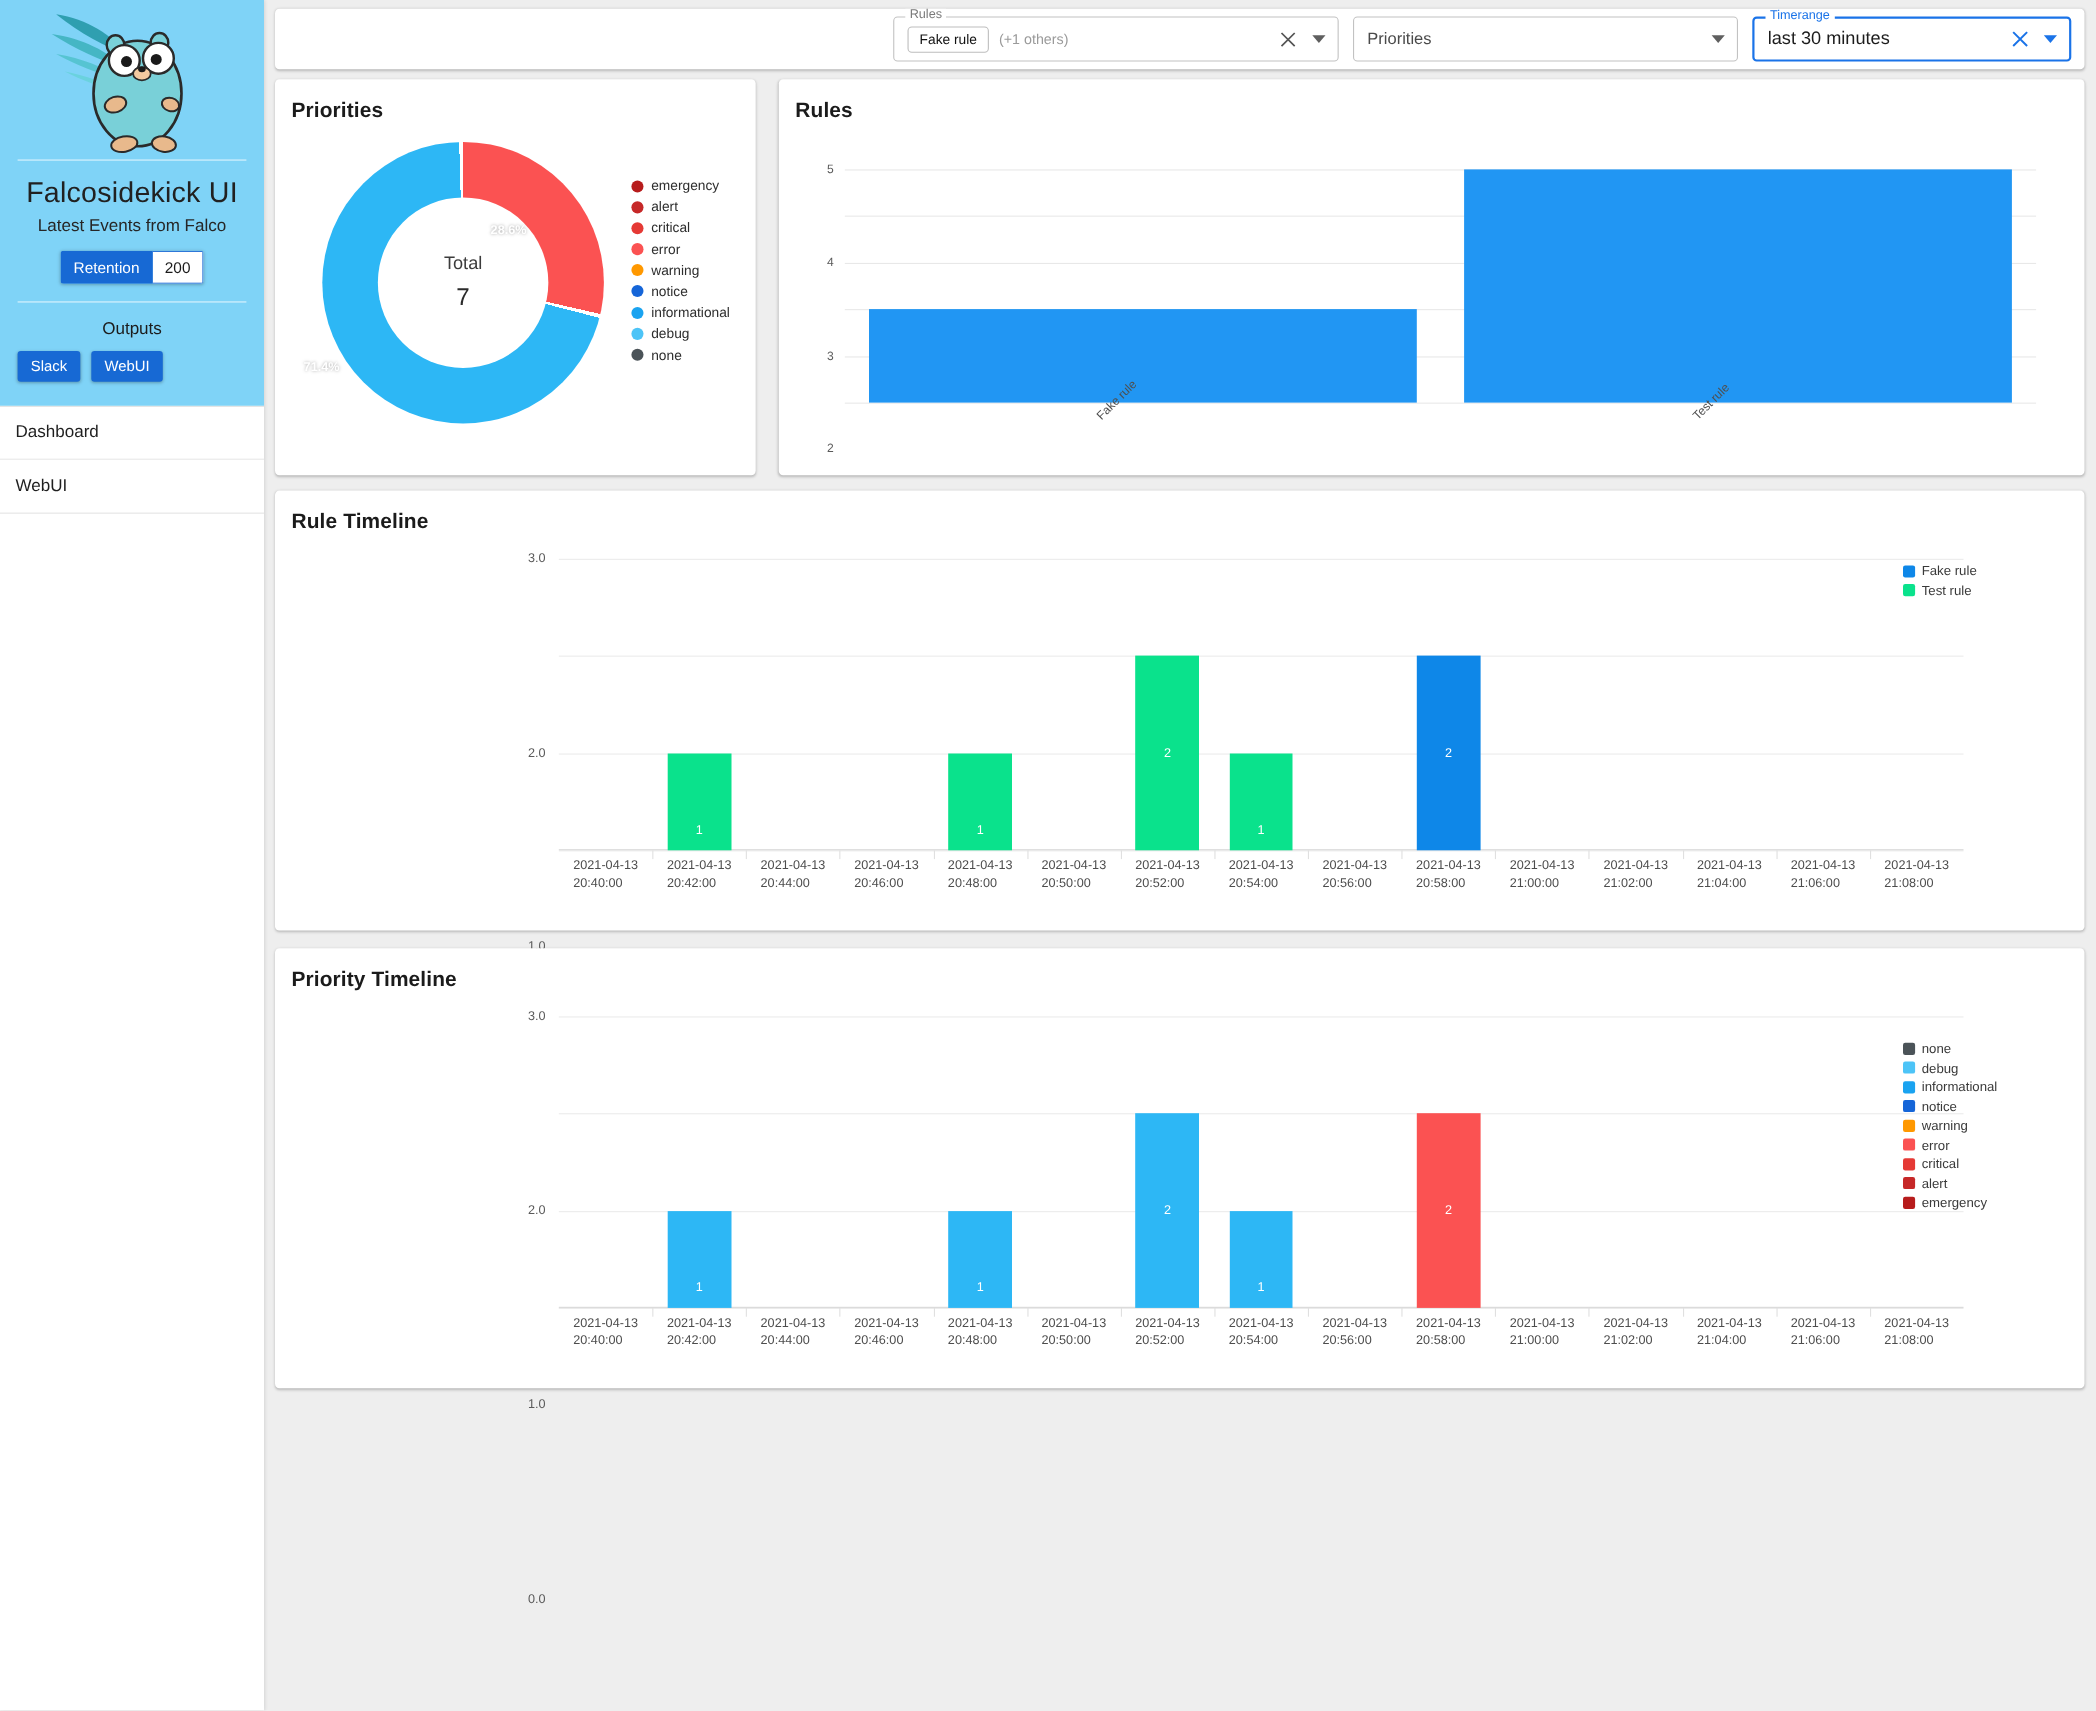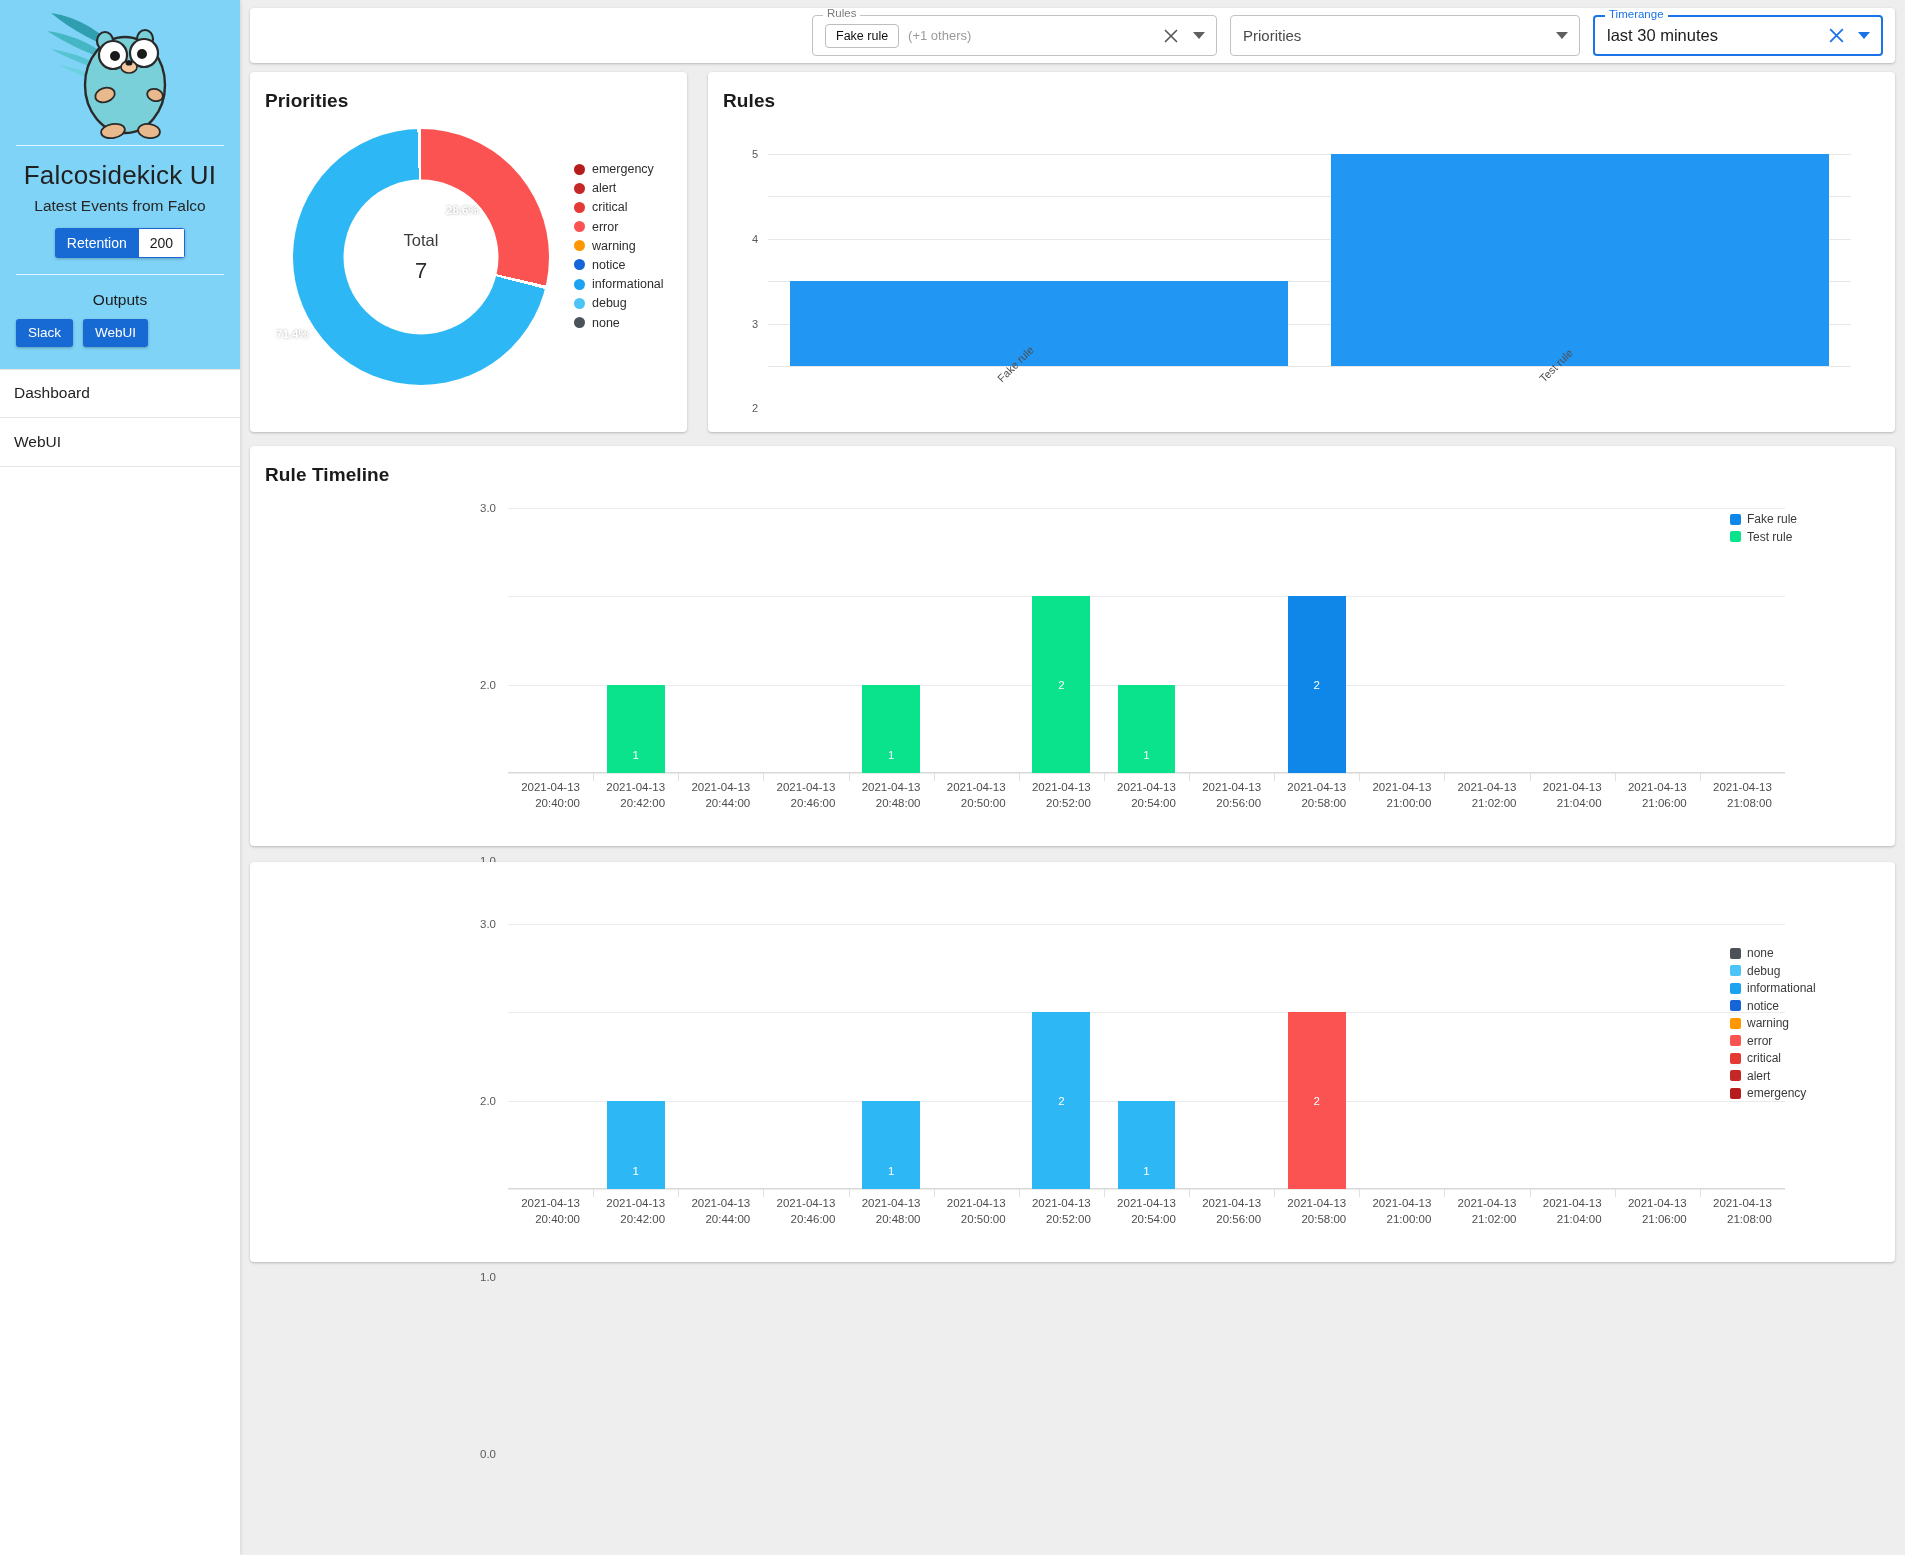--- a/index.html
+++ b/index.html
@@ -163,21 +163,21 @@
     font-size: 11.5px; color: #5a5a5a;
   }
   .tl-bar {
     position:absolute; bottom: 0; display:flex; align-items:center; justify-content:center;
   }
   .tl-bar span { font-size: 11.5px; color:#fff; font-weight: 400; }
   .tl-bar.low span { position: relative; top: 26px; }
   .tl-sep { position:absolute; bottom: -8px; width:1px; height: 8px; background:#e0e0e0; }
   .tl-xlabel {
     position:absolute; top: 272px; font-size: 11.5px; color: #4d4d4d;
-    text-align:right; line-height: 1.35; transform: translateX(-50%);
+    text-align:left; line-height: 1.35; transform: translateX(-50%);
     white-space: nowrap;
   }
   .tl-legend {
     position: absolute; display:flex; flex-direction: column; gap: 3.5px;
   }
   .tll-item { display:flex; align-items:center; gap: 6px; }
   .tll-swatch { width: 11px; height: 11px; border-radius: 2px; }
   .tll-text { font-size: 12px; color: #3a3a3a; }
 </style>
 </head>
@@ -438,20 +438,21 @@
             </div>
             <div class="tll-item">
               <span class="tll-swatch" style="background:#0ae28c"></span>
                      <span class="tll-text">Test rule</span>
             </div>
           </div>
       </div>
     </section>
 
     <section class="card card-timeline">
+      <div class="card-title">Priority Timeline</div>
       <div class="tl-plot">
         <div class="tl-inner" id="tl2">
             <div class="tl-grid" style="top: 265px;">
               <div class="tl-tick" style="top: 265px;">0.0</div>
             </div>
             <div class="tl-grid" style="top: 176.667px;">
               <div class="tl-tick" style="top: 176.667px;">1.0</div>
             </div>
             <div class="tl-grid" style="top: 88.3333px;">
               <div class="tl-tick" style="top: 88.3333px;">2.0</div>

